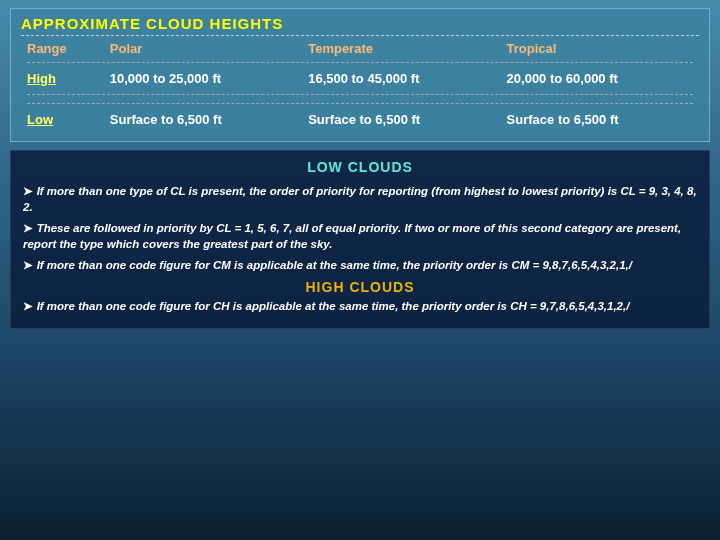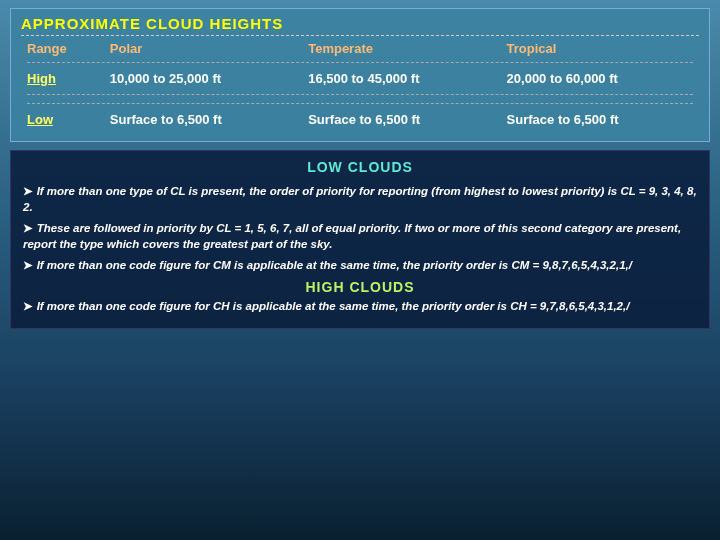--- a/index.html
+++ b/index.html
@@ -97,21 +97,21 @@
       letter-spacing: 1px;
     }
 
     .section-title.mid {
       color: #ff3333;
       margin-top: 6px;
       margin-bottom: 3px;
     }
 
     .section-title.high {
-      color: #bef264;
+      color: #eab308;
       margin-top: 6px;
       margin-bottom: 3px;
     }
 
     .bullet-para {
       margin-bottom: 5px;
       line-height: 1.4;
       font-style: italic;
       font-weight: bold;
     }

